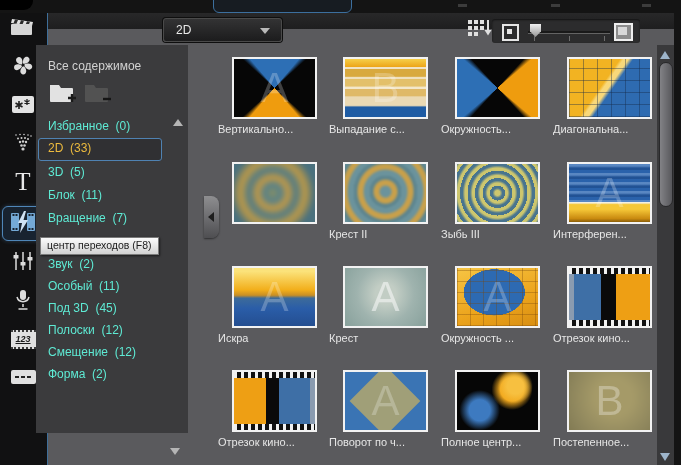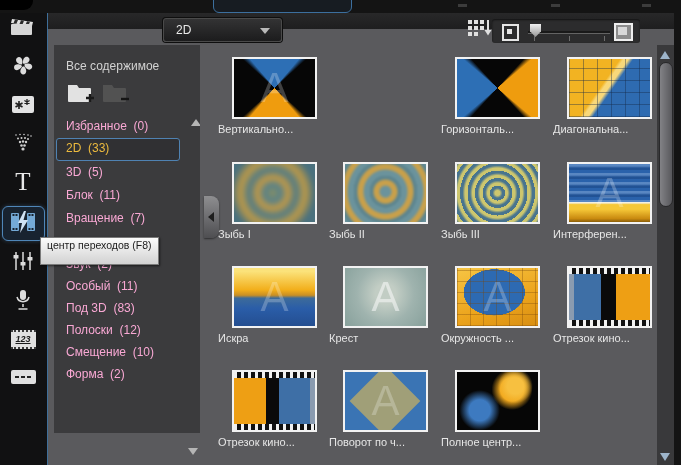--- a/index.html
+++ b/index.html
@@ -40,35 +40,35 @@
   .thumb-sm{position:absolute;left:10px;top:5px;width:13px;height:13px;border:2px solid #e6e6e6;}
   .thumb-sm::after{content:"";position:absolute;left:3px;top:3px;width:5px;height:5px;background:#e6e6e6;}
   .thumb-lg{position:absolute;left:122px;top:4px;width:15px;height:14px;border:2px solid #efefef;background:#8d8d8d;}
   .thumb-lg::after{content:"";position:absolute;left:2px;top:2px;width:9px;height:8px;background:#d9d9d9;}
   .sl-track{position:absolute;left:36px;top:12px;width:82px;height:2px;background:#191919;border-bottom:1px solid #636363;}
   .sl-thumb{position:absolute;left:38px;top:5px;width:11px;height:13px;background:linear-gradient(180deg,#f1f1f1,#969696);
       clip-path:polygon(0 0,100% 0,100% 55%,50% 100%,0 55%);}
   .sl-tick{position:absolute;top:17px;width:1px;height:5px;background:#6e6e6e;}
 
   
-  .panel{left:54px;top:45px;width:152px;height:388px;background:#3b3b3d;}
+  .panel{left:36px;top:45px;width:152px;height:388px;background:#3b3b3d;}
   .pan-header{position:absolute;left:12px;top:14px;font-size:12px;color:#d2d2d2;}
   .folder-btn{position:absolute;top:36px;width:30px;height:26px;cursor:pointer;}
-  .cat{position:absolute;left:12px;width:126px;height:17px;font-size:12px;color:#f9a8d4;
+  .cat{position:absolute;left:12px;width:126px;height:17px;font-size:12px;color:#5eead4;
       white-space:pre;cursor:pointer;line-height:17px;}
   .cat.sel{color:#ecba3e;}
   .sel-outline{position:absolute;left:2px;top:93px;width:122px;height:21px;border:1px solid #4f82b2;
       border-radius:3px;background:#303033;}
   .pan-up{position:absolute;left:137px;top:74px;width:0;height:0;border-left:5px solid transparent;
       border-right:5px solid transparent;border-bottom:7px solid #b5b5b5;cursor:pointer;}
   .pan-down{position:absolute;left:134px;top:403px;width:0;height:0;border-left:5px solid transparent;
       border-right:5px solid transparent;border-top:7px solid #b5b5b5;cursor:pointer;}
 
   
-  .tooltip{left:40px;top:237px;height:13px;padding:1px 6px 12px 6px;background:linear-gradient(180deg,#fbfbfb,#d2d2d2);
+  .tooltip{left:40px;top:237px;height:13px;padding:1px 6px 2px 6px;background:linear-gradient(180deg,#fbfbfb,#d2d2d2);
       border:1px solid #7a7a7a;color:#1c1c1c;font-size:10.5px;line-height:13px;z-index:50;
       box-shadow:1px 1px 2px rgba(0,0,0,.55);white-space:nowrap;}
 
   
   .grid{left:200px;top:45px;width:457px;height:420px;background:#5a5a5d;}
   .collapse{left:204px;top:196px;width:15px;height:42px;border-radius:0 8px 8px 0;
       background:linear-gradient(180deg,#8e8e90,#4e4e51);box-shadow:0 1px 2px rgba(0,0,0,.5);cursor:pointer;z-index:5;}
   .collapse::after{content:"";position:absolute;left:4px;top:16px;width:0;height:0;border-top:5px solid transparent;
       border-bottom:5px solid transparent;border-right:6px solid #1e1e1e;}
   .cell{position:absolute;width:85px;}
@@ -289,51 +289,54 @@
     <div class="pan-up"></div>
     <div class="pan-down"></div>
     <div class="sel-outline"></div>
     <div class="cat" style="top:73px">Избранное  (0)</div>
     <div class="cat sel" style="top:95px">2D  (33)</div>
     <div class="cat" style="top:119px">3D  (5)</div>
     <div class="cat" style="top:142px">Блок  (11)</div>
     <div class="cat" style="top:165px">Вращение  (7)</div>
     <div class="cat" style="top:211px">Звук  (2)</div>
     <div class="cat" style="top:233px">Особый  (11)</div>
-    <div class="cat" style="top:255px">Под 3D  (83)</div>
+    <div class="cat" style="top:255px">Под 3D  (45)</div>
     <div class="cat" style="top:277px">Полоски  (12)</div>
-    <div class="cat" style="top:299px">Смещение  (10)</div>
+    <div class="cat" style="top:299px">Смещение  (12)</div>
     <div class="cat" style="top:321px">Форма  (2)</div>
   </div>
 
   <div class="abs tooltip">центр переходов (F8)</div>
 
   <div class="abs grid"></div>
   <div class="abs collapse"></div>
 
   <div class="abs cell" style="left:232px;top:57px">
     <div class="thumb t1" data-letter="A"></div>
     <div class="tlabel">Вертикально...</div>
   </div>
+  <div class="abs cell" style="left:343px;top:57px">
+    <div class="thumb t2" data-letter="B"></div>
+    <div class="tlabel">Выпадание с...</div>
+  </div>
   <div class="abs cell" style="left:455px;top:57px">
     <div class="thumb t3" data-letter=""></div>
-    <div class="tlabel">Горизонталь...</div>
+    <div class="tlabel">Окружность...</div>
   </div>
   <div class="abs cell" style="left:567px;top:57px">
     <div class="thumb t4" data-letter=""></div>
     <div class="tlabel">Диагональна...</div>
   </div>
 
   <div class="abs cell" style="left:232px;top:162px">
     <div class="thumb t5" data-letter=""></div>
-    <div class="tlabel">Зыбь I</div>
   </div>
   <div class="abs cell" style="left:343px;top:162px">
     <div class="thumb t6" data-letter=""></div>
-    <div class="tlabel">Зыбь II</div>
+    <div class="tlabel">Крест II</div>
   </div>
   <div class="abs cell" style="left:455px;top:162px">
     <div class="thumb t7" data-letter=""></div>
     <div class="tlabel">Зыбь III</div>
   </div>
   <div class="abs cell" style="left:567px;top:162px">
     <div class="thumb t8" data-letter="A"></div>
     <div class="tlabel">Интерферен...</div>
   </div>
 
@@ -358,20 +361,24 @@
     <div class="thumb t13" data-letter=""></div>
     <div class="tlabel">Отрезок кино...</div>
   </div>
   <div class="abs cell" style="left:343px;top:370px">
     <div class="thumb t14" data-letter="A"></div>
     <div class="tlabel">Поворот по ч...</div>
   </div>
   <div class="abs cell" style="left:455px;top:370px">
     <div class="thumb t15" data-letter=""></div>
     <div class="tlabel">Полное центр...</div>
+  </div>
+  <div class="abs cell" style="left:567px;top:370px">
+    <div class="thumb t16" data-letter="B"></div>
+    <div class="tlabel">Постепенное...</div>
   </div>
 
   <div class="abs vscroll">
     <div class="vs-up"></div>
     <div class="vs-thumb"></div>
     <div class="vs-down"></div>
   </div>
   <div class="abs right-edge"></div>
 
 </div>

